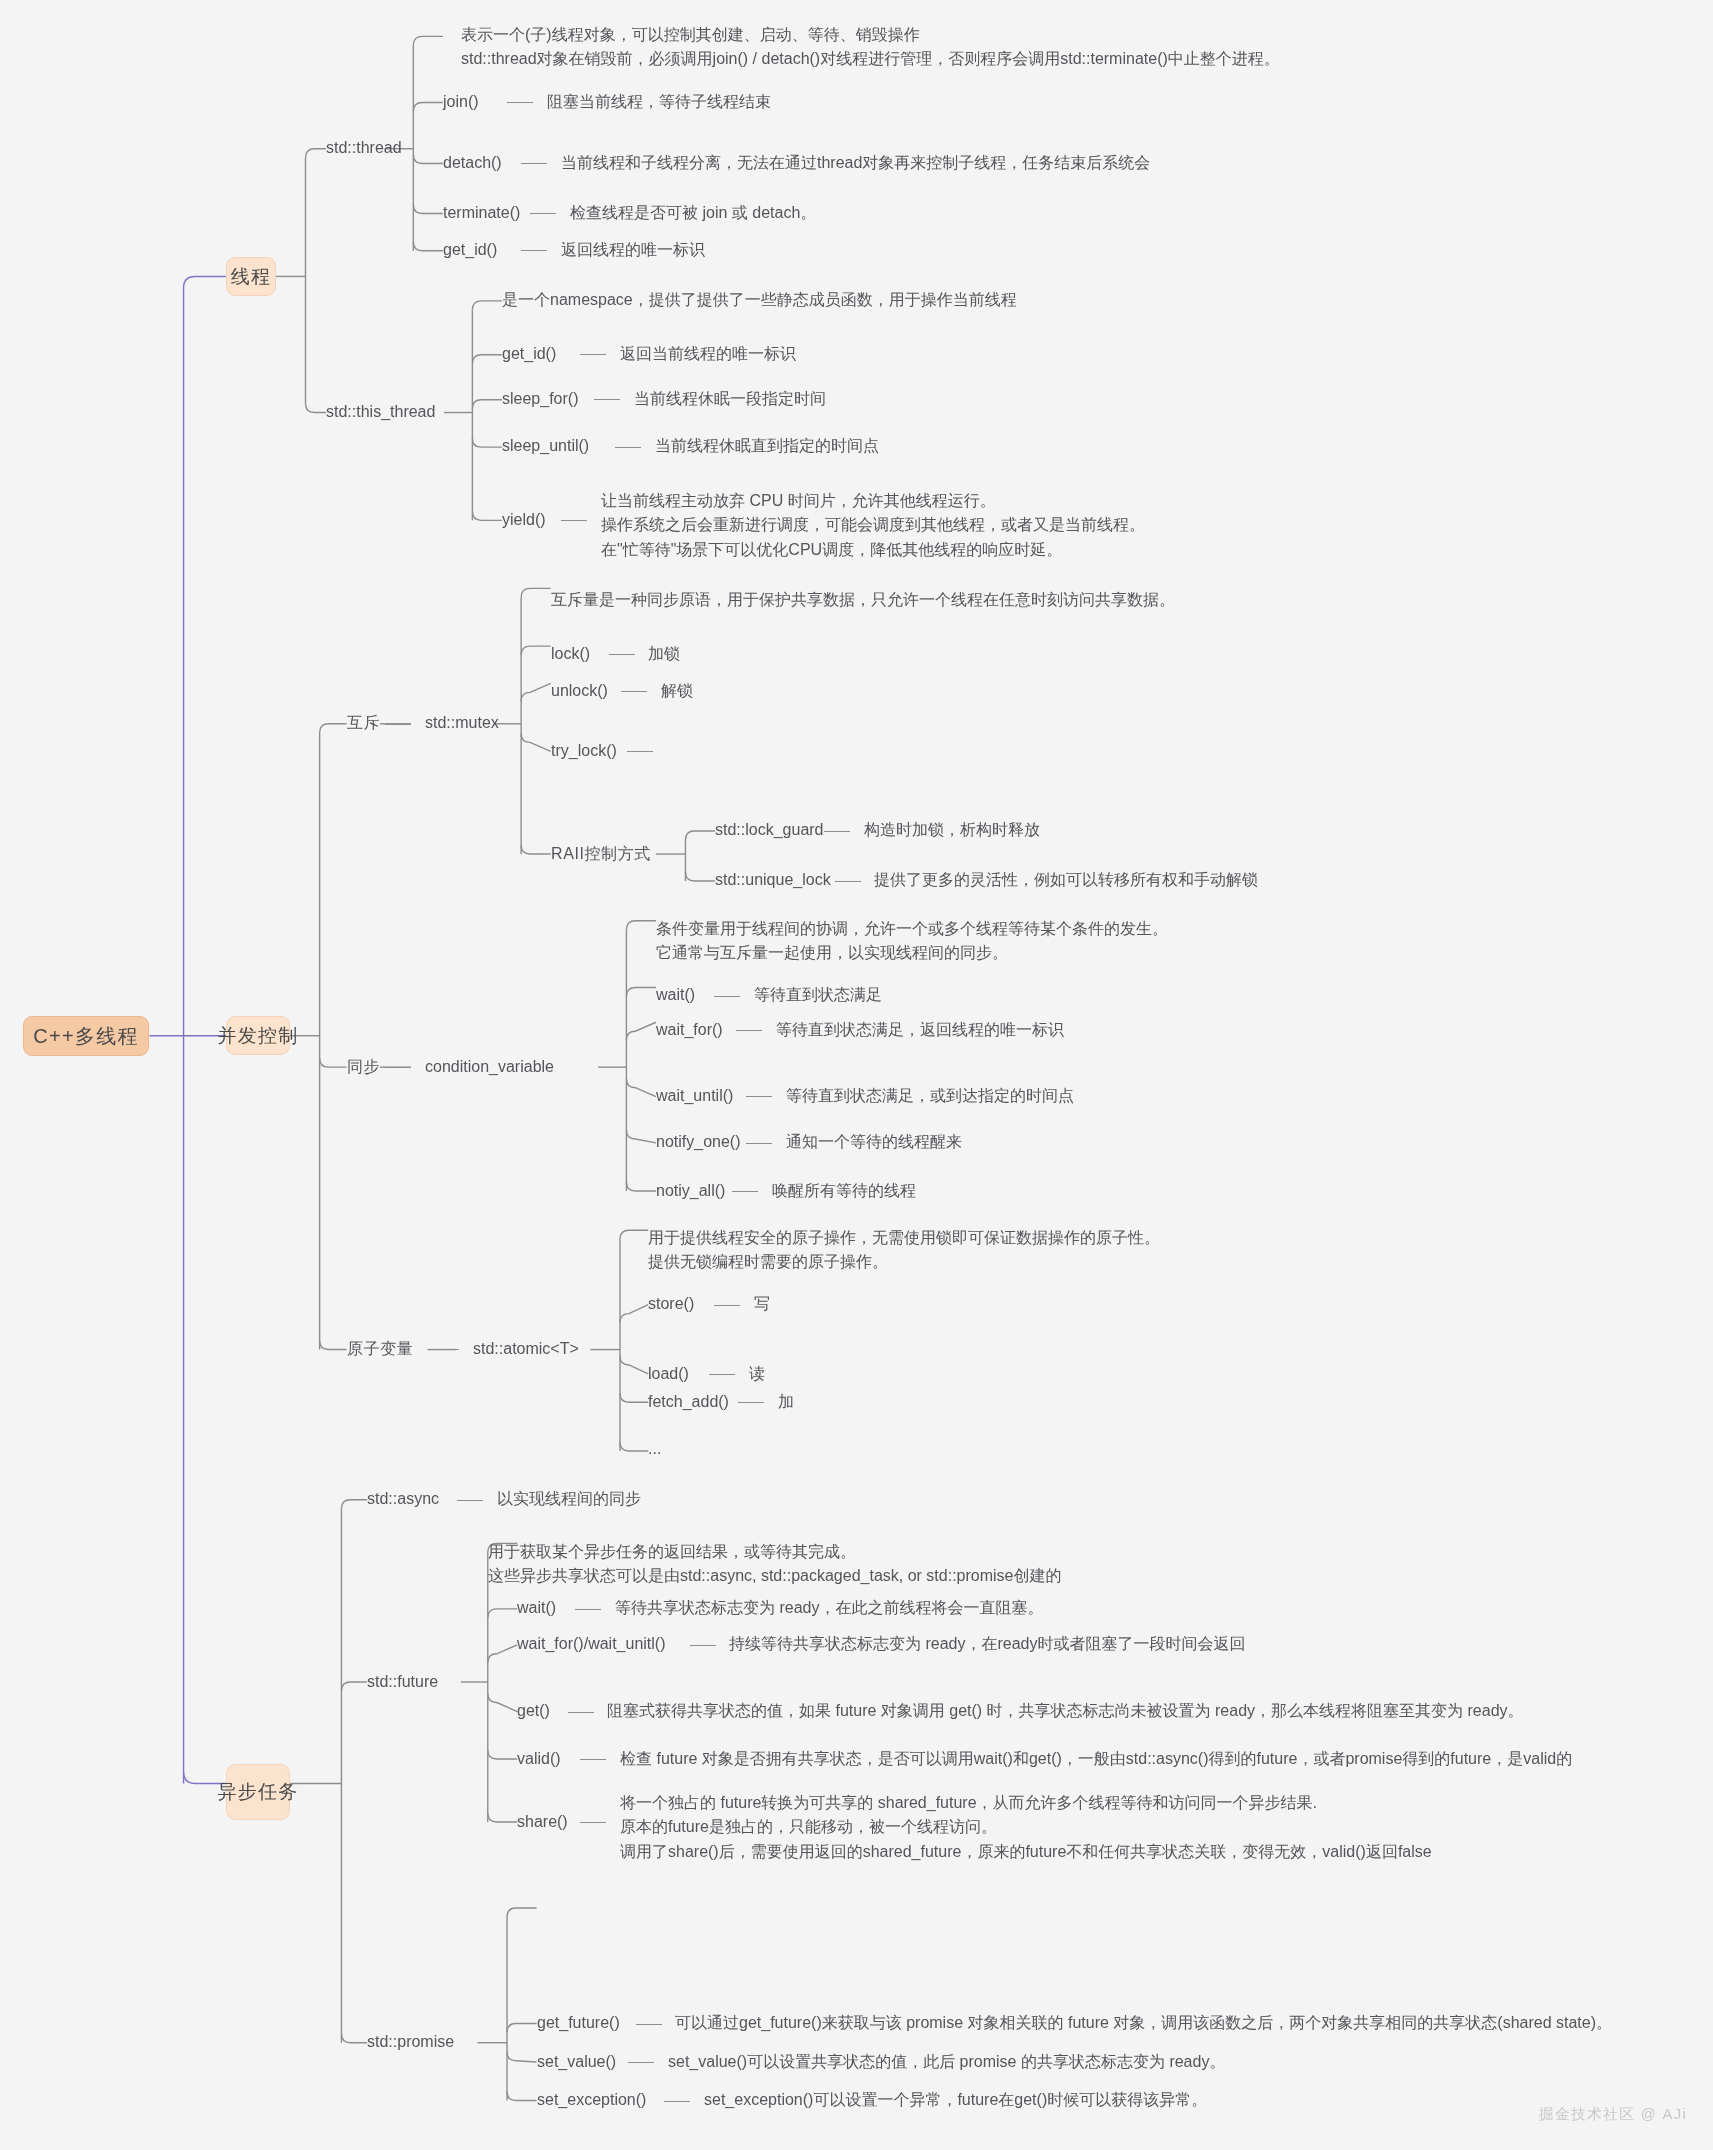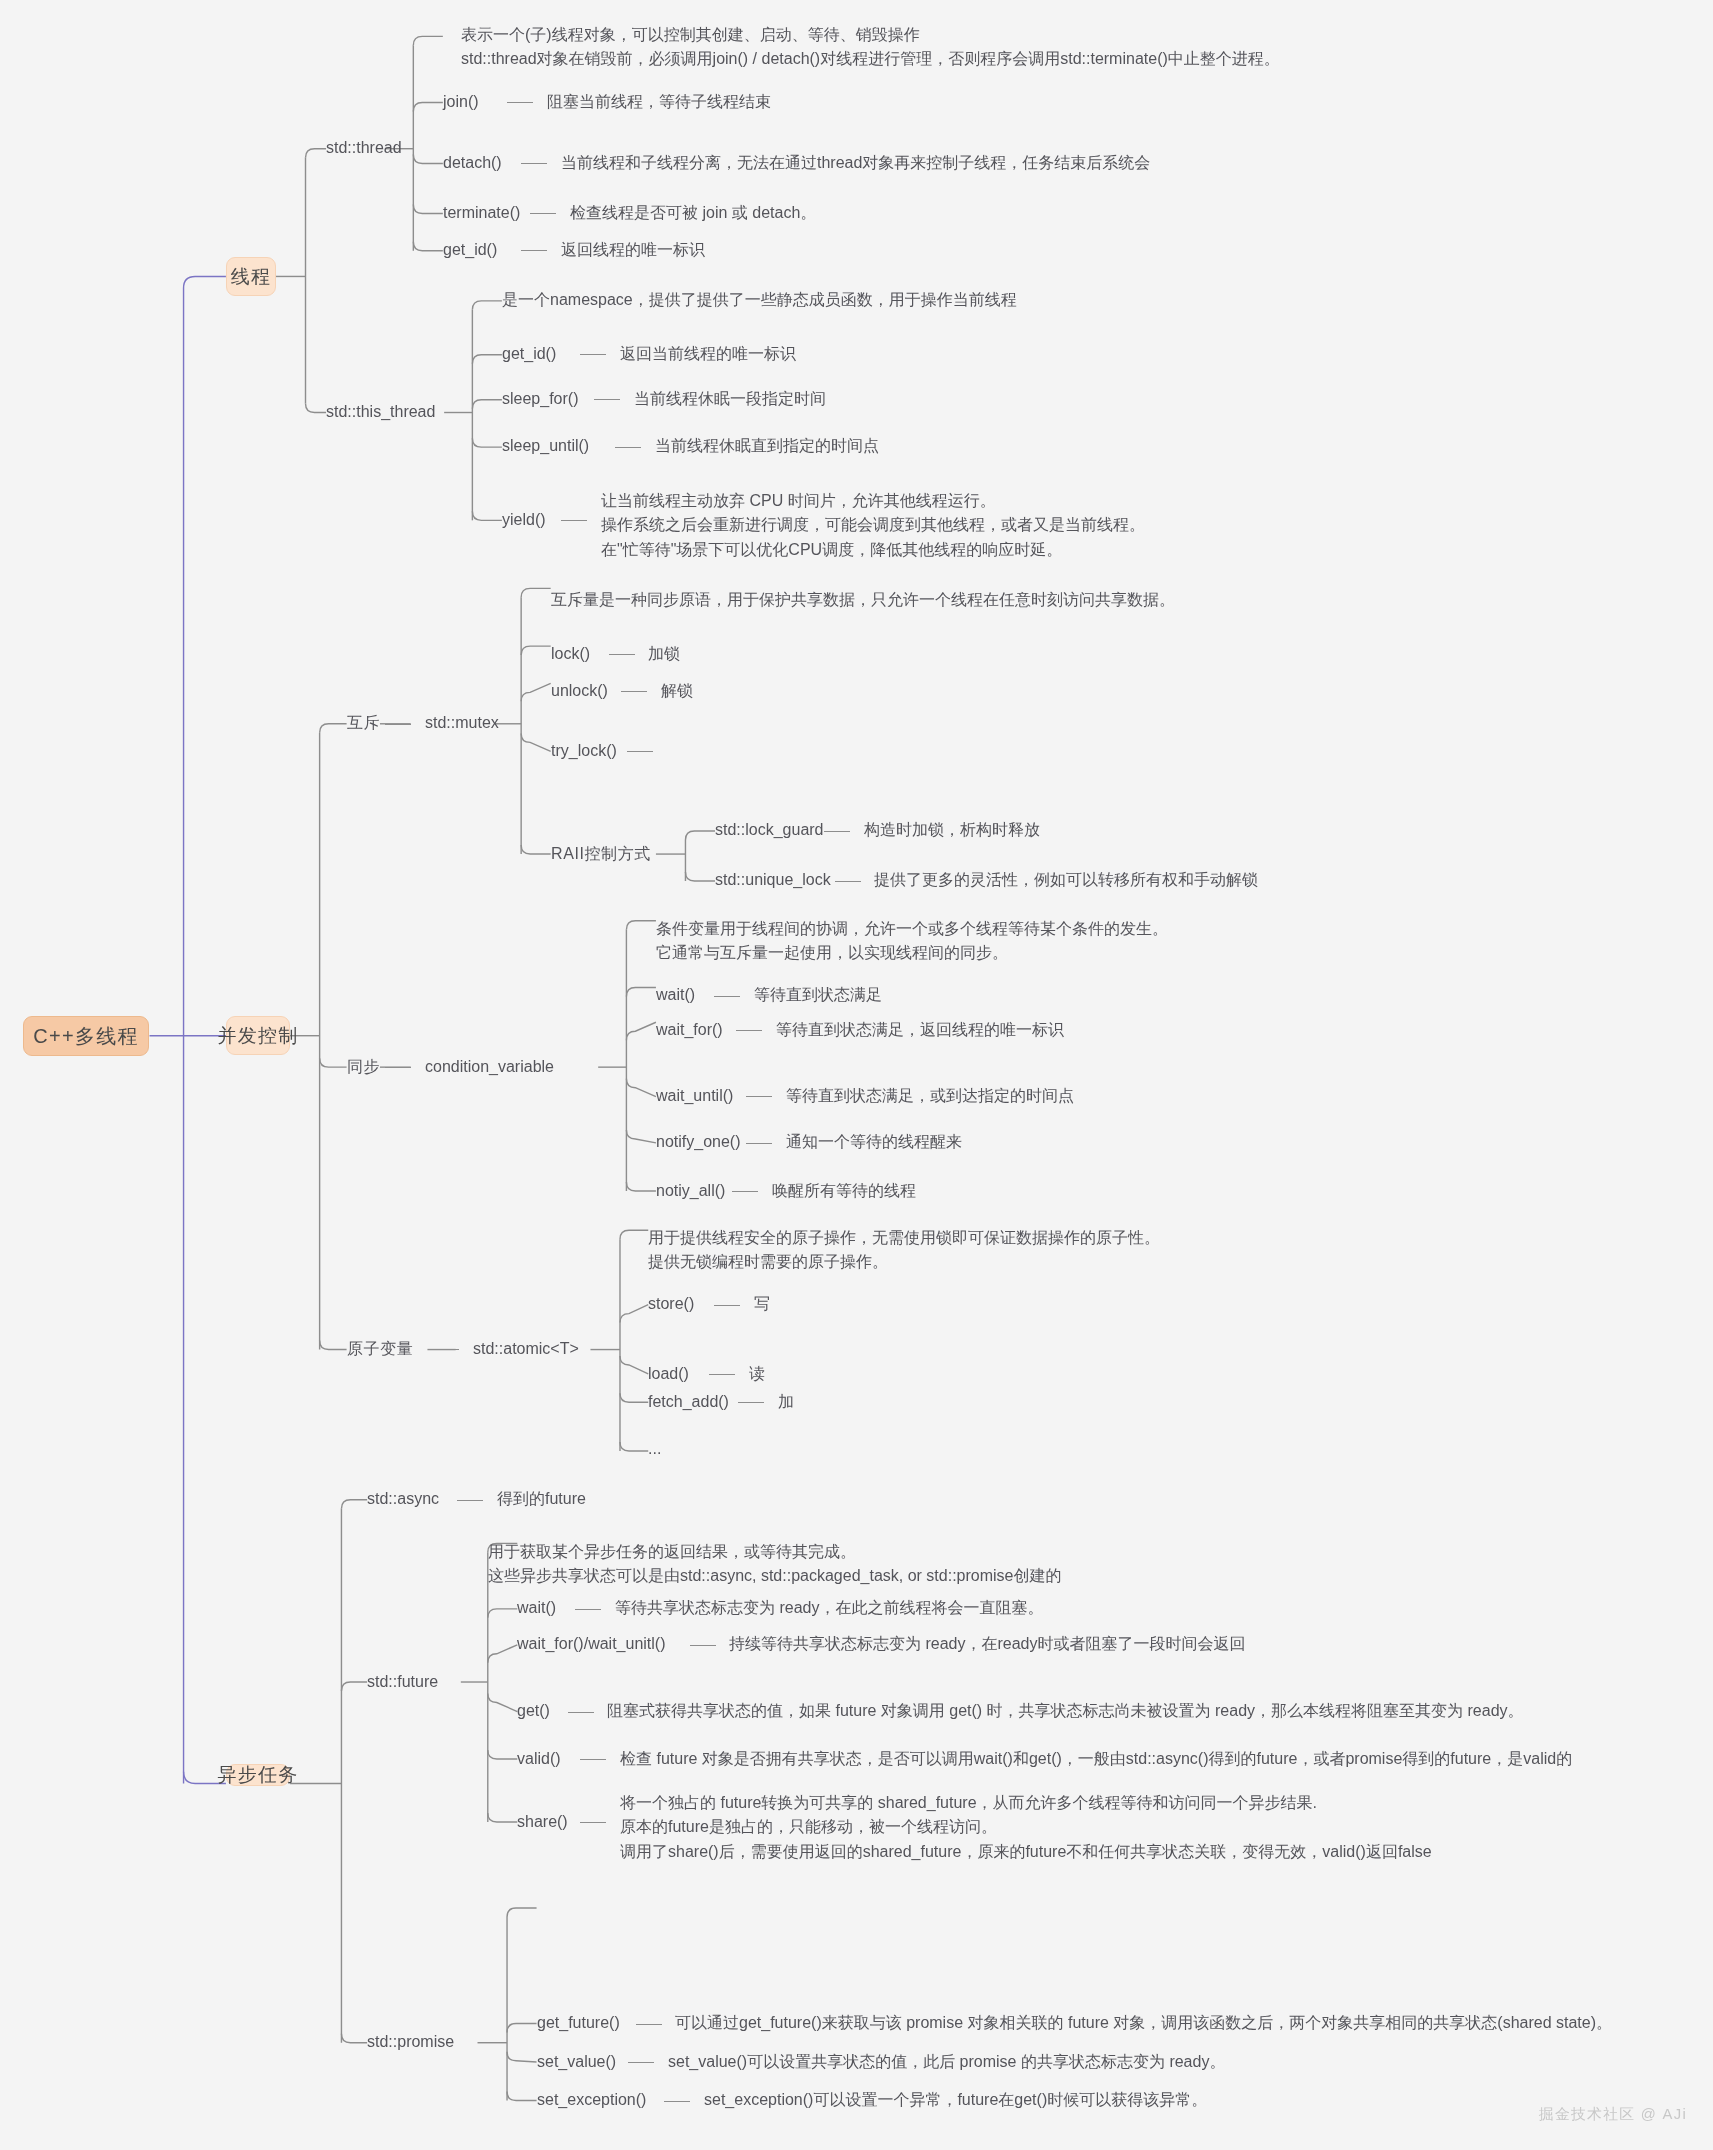--- a/index.html
+++ b/index.html
@@ -158,21 +158,21 @@
       <path d="M790,3258 q0,14 14,14 L836,3272"></path>
     </g>
   </svg>
 
   <div class="chip root" style="left:23px;top:1016px;width:126px;height:40px;">C++多线程</div>
 
   <div class="chip l1" style="left:226px;top:257px;width:50px;height:39px;">线程</div>
 
   <div class="chip l1" style="left:226px;top:1016px;width:64px;height:39px;">并发控制</div>
 
-  <div class="chip l1" style="left:226px;top:1764px;width:64px;height:22px;">异步任务</div>
+  <div class="chip l1" style="left:226px;top:1764px;width:64px;height:56px;">异步任务</div>
 
   <div class="lbl" style="left:326px;top:140px;">std::thread</div>
   <div class="lbl multi" style="left:461px;top:23px;">表示一个(子)线程对象，可以控制其创建、启动、等待、销毁操作
 std::thread对象在销毁前，必须调用join() / detach()对线程进行管理，否则程序会调用std::terminate()中止整个进程。</div>
 
   <div class="lbl" style="left:443px;top:94px;">join()</div>
   <div class="dash" style="left:507px;top:102px;width:26px;"></div>
   <div class="lbl" style="left:547px;top:94px;">阻塞当前线程，等待子线程结束</div>
 
   <div class="lbl" style="left:443px;top:155px;">detach()</div>
@@ -274,21 +274,21 @@
   <div class="lbl" style="left:749px;top:1366px;">读</div>
 
   <div class="lbl" style="left:648px;top:1394px;">fetch_add()</div>
   <div class="dash" style="left:738px;top:1402px;width:26px;"></div>
   <div class="lbl" style="left:778px;top:1394px;">加</div>
 
   <div class="lbl" style="left:648px;top:1441px;">...</div>
 
   <div class="lbl" style="left:367px;top:1491px;">std::async</div>
   <div class="dash" style="left:457px;top:1500px;width:26px;"></div>
-  <div class="lbl" style="left:497px;top:1491px;">得到的future</div>
+  <div class="lbl" style="left:497px;top:1491px;">以实现线程间的同步</div>
 
   <div class="lbl" style="left:367px;top:1674px;">std::future</div>
   <div class="lbl multi" style="left:488px;top:1540px;">用于获取某个异步任务的返回结果，或等待其完成。
 这些异步共享状态可以是由std::async, std::packaged_task, or std::promise创建的</div>
 
   <div class="lbl" style="left:517px;top:1600px;">wait()</div>
   <div class="dash" style="left:575px;top:1609px;width:26px;"></div>
   <div class="lbl" style="left:615px;top:1600px;">等待共享状态标志变为 ready，在此之前线程将会一直阻塞。</div>
 
   <div class="lbl" style="left:517px;top:1636px;">wait_for()/wait_unitl()</div>

